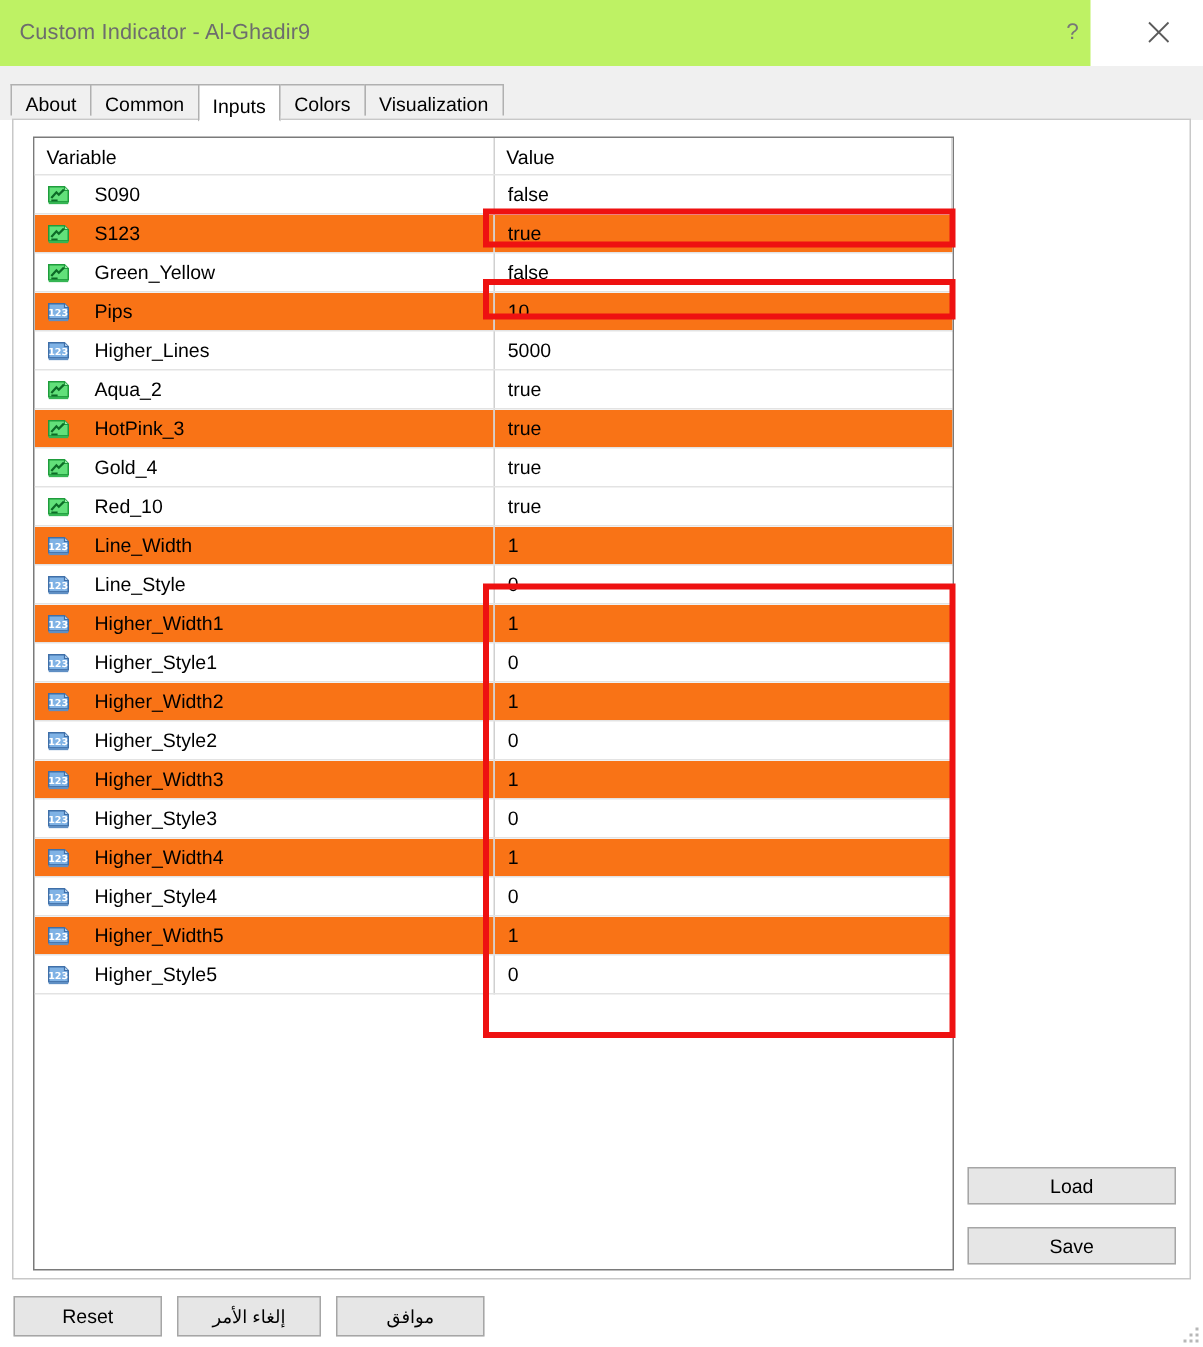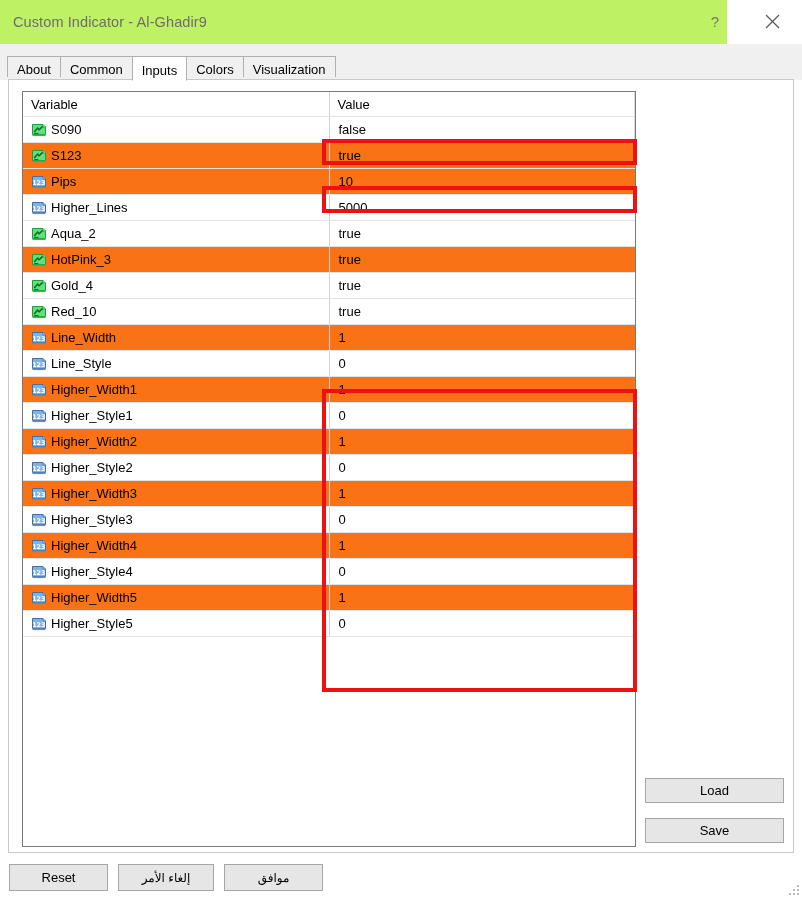--- a/index.html
+++ b/index.html
@@ -134,21 +134,21 @@
     vertical-align: middle;
     white-space: nowrap;
     overflow: hidden;
   }
   #grid td.var { padding-left: 8px; border-right: 1px solid #d0d0d0; }
   #grid td.val { padding-left: 9px; }
   #grid tr.alt td { background: #f97316; }
   #grid tr.norm td { background: #ffffff; }
 
   .cellrow { display: flex; align-items: center; }
-  .vname { margin-left: 4px; }
+  .vname { margin-left: 16px; }
 
   
   .ticon {
     width: 16px; height: 16px;
     display: inline-block;
     position: relative;
     flex: 0 0 16px;
   }
   .ticon svg { display: block; }
 
@@ -271,20 +271,37 @@
                   <path d="M3.2 10 L6.6 6.2 L8.2 7.8 L11.6 4.4" fill="none" stroke="#0d6b27" stroke-width="1.5"></path>
                   <path d="M3.2 11.6 H7.4" stroke="#0d6b27" stroke-width="1.3"></path>
                   <rect x="1.5" y="12.5" width="13" height="1.6" fill="#35b553"></rect>
                 </svg>
               </span>
               <span class="vname">S123</span>
             </div>
           </td>
           <td class="val"><span>true</span></td>
         </tr>
+        <tr class="norm">
+          <td class="var">
+            <div class="cellrow">
+              <span class="ticon">
+                <svg width="16" height="16" viewBox="0 0 16 16">
+                  <path d="M1.5 2.5 H12 L14.5 5 V12.5 H1.5 Z" fill="#62e07a" stroke="#1f9c3c" stroke-width="1"></path>
+                  <path d="M12 2.5 V5 H14.5" fill="#a8f2b6" stroke="#1f9c3c" stroke-width="0.8"></path>
+                  <path d="M3.2 10 L6.6 6.2 L8.2 7.8 L11.6 4.4" fill="none" stroke="#0d6b27" stroke-width="1.5"></path>
+                  <path d="M3.2 11.6 H7.4" stroke="#0d6b27" stroke-width="1.3"></path>
+                  <rect x="1.5" y="12.5" width="13" height="1.6" fill="#35b553"></rect>
+                </svg>
+              </span>
+              <span class="vname">Green_Yellow</span>
+            </div>
+          </td>
+          <td class="val"><span>false</span></td>
+        </tr>
         <tr class="alt">
           <td class="var">
             <div class="cellrow">
               <span class="ticon">
                 <svg width="16" height="16" viewBox="0 0 16 16">
                   <path d="M1.5 2.5 H12 L14.5 5 V12.5 H1.5 Z" fill="#7fb2e5" stroke="#3f6fa8" stroke-width="1"></path>
                   <path d="M12 2.5 V5 H14.5" fill="#b9d6f2" stroke="#3f6fa8" stroke-width="0.8"></path>
                   <text x="7.8" y="10.6" font-family="DejaVu Sans, sans-serif" font-size="6.4" font-weight="bold" fill="#ffffff" text-anchor="middle">123</text>
                   <rect x="1.5" y="12.5" width="13" height="1.6" fill="#5f8fc4"></rect>
                 </svg>

